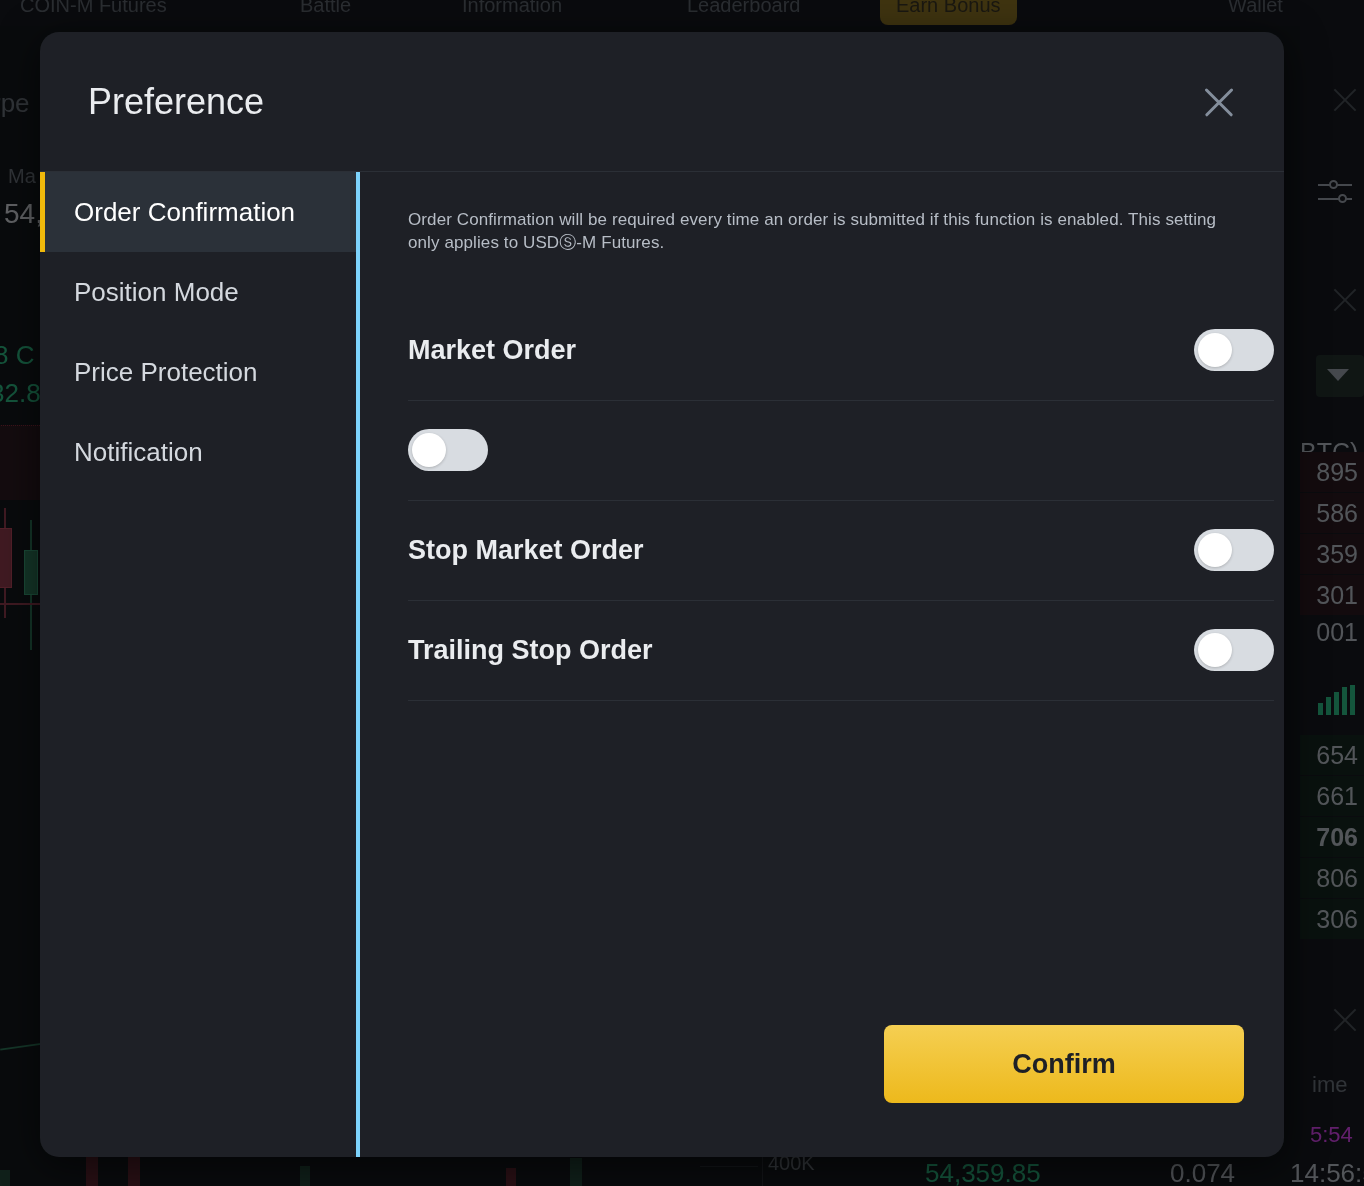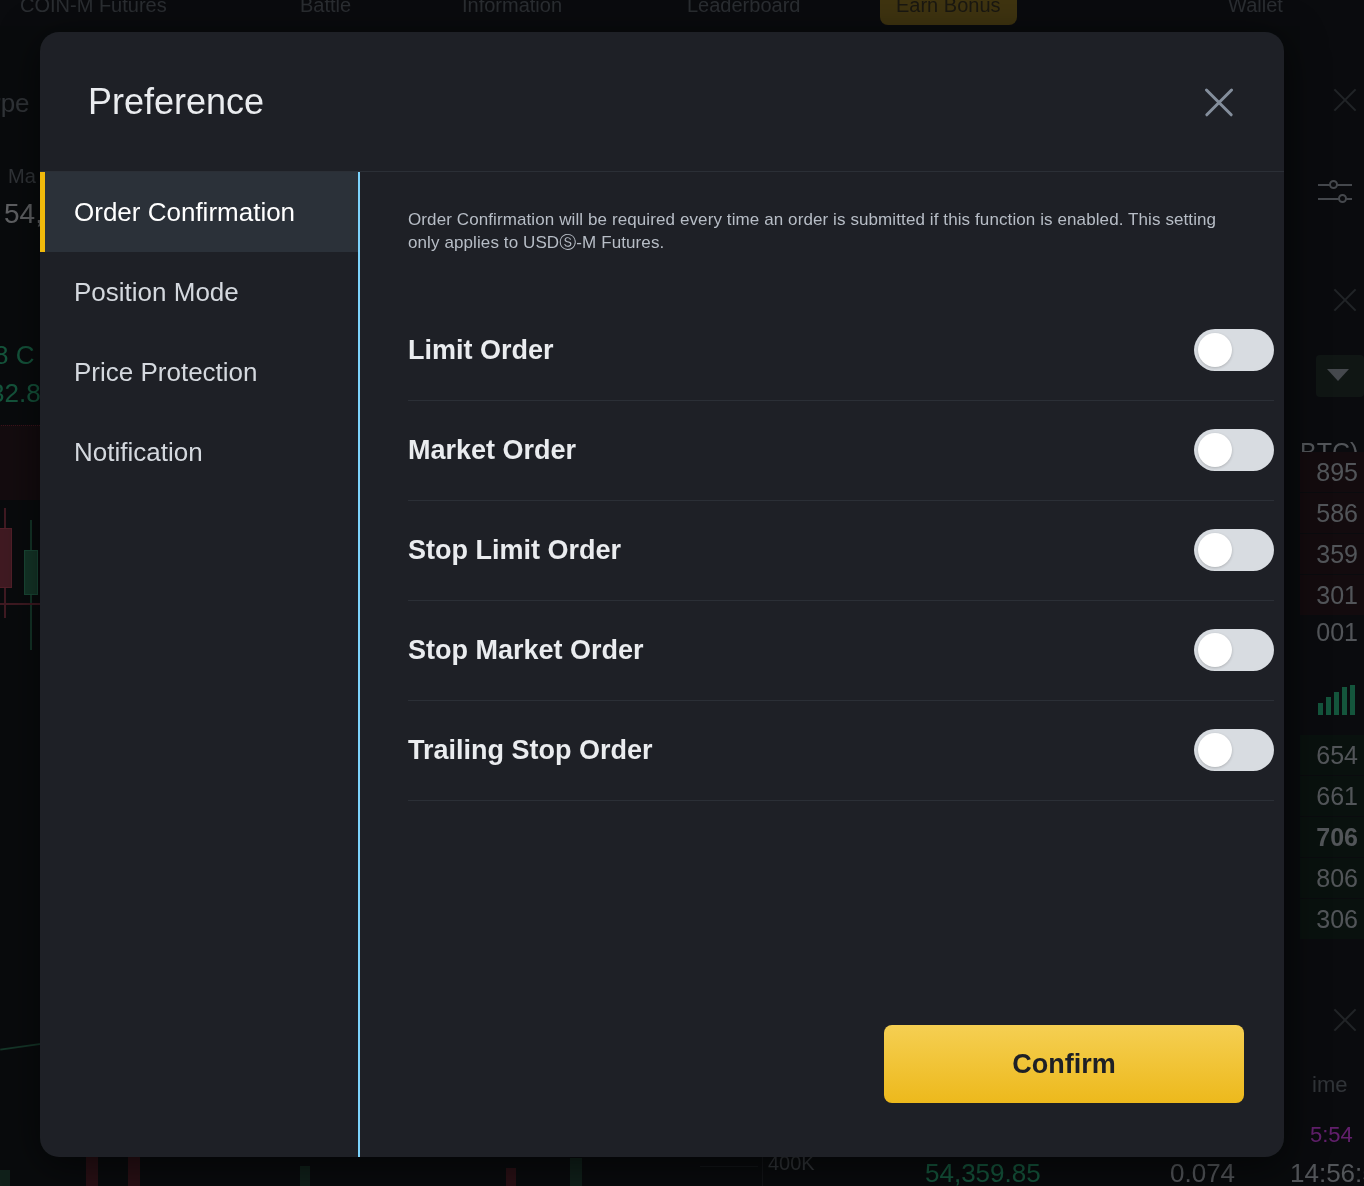--- a/index.html
+++ b/index.html
@@ -117,21 +117,21 @@
     content: ""; position: absolute; left: 0; top: 18px;
     width: 38px; height: 2.5px; background: #848e9c; border-radius: 2px;
   }
   .modal-close::before { transform: rotate(45deg); }
   .modal-close::after  { transform: rotate(-45deg); }
 
   .modal-body { display: flex; flex: 1 1 auto; min-height: 0; }
 
   .side-nav {
     flex: 0 0 320px; width: 320px;
-    border-right: 2px solid #7dd3fc;
+    border-right: 4px solid #7dd3fc;
     padding-top: 0px;
   }
   .side-item {
     position: relative; height: 80px; display: flex; align-items: center;
     padding-left: 34px; cursor: pointer;
     font-size: 26px; color: #d4d8de;
   }
   .side-item.active { background: #2b3139; color: #ffffff; }
   .side-item.active::before {
     content: ""; position: absolute; left: 0; top: 0;
@@ -299,33 +299,26 @@
           <div class="side-item">
             <span>Notification</span>
           </div>
         </div>
 
       <div class="panel">
         <div class="panel-desc">Order Confirmation will be required every time an order is submitted if this function is enabled. This setting only applies to USDⓈ-M Futures.</div>
 
         <div class="rows" id="rows">
             <div class="row">
-              <div class="row-label">Limit Order</div>
-              <div class="toggle">
-                <div class="knob"></div>
-              </div>
-            </div>
-            <div class="row">
               <div class="row-label">Market Order</div>
               <div class="toggle">
                 <div class="knob"></div>
               </div>
             </div>
             <div class="row">
-              <div class="row-label">Stop Limit Order</div>
               <div class="toggle">
                 <div class="knob"></div>
               </div>
             </div>
             <div class="row">
               <div class="row-label">Stop Market Order</div>
               <div class="toggle">
                 <div class="knob"></div>
               </div>
             </div>

